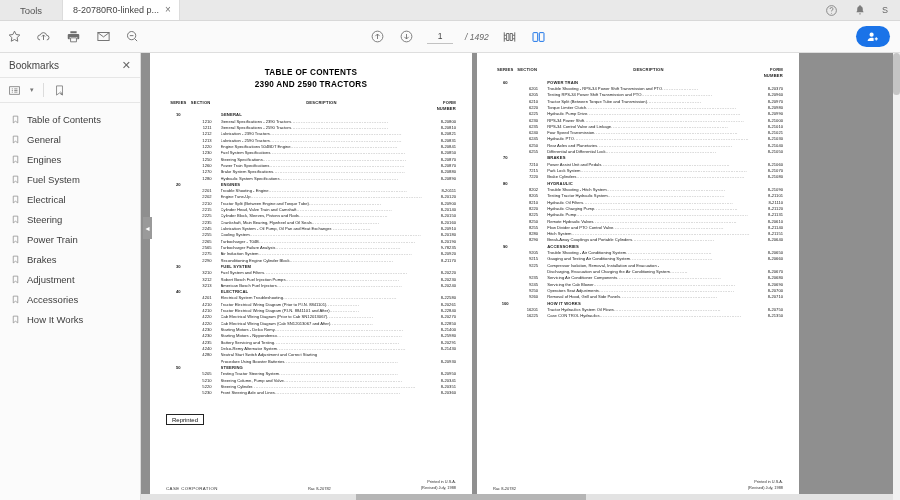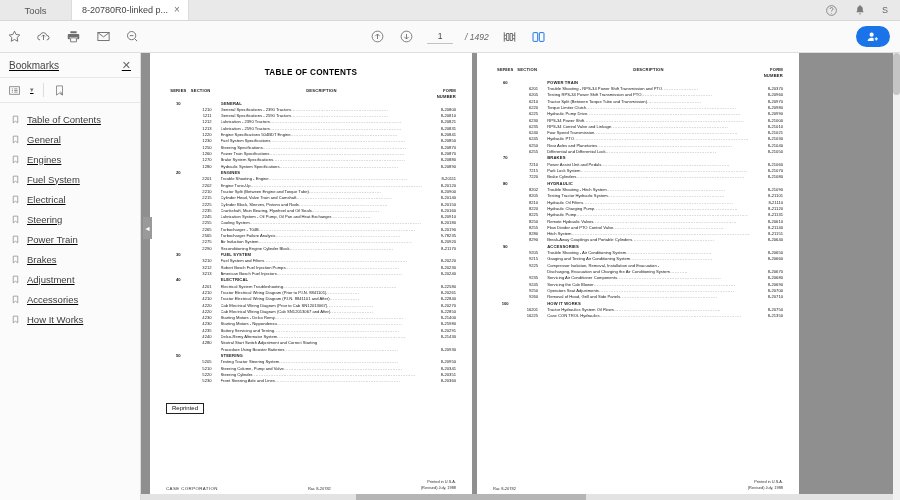--- a/index.html
+++ b/index.html
@@ -13,21 +13,21 @@
 
   #app { position: relative; width: 900px; height: 500px; background: #f1f1f1; }
 
   
   .tabstrip {
     position: absolute; top: 0; left: 0; width: 900px; height: 21px;
     background: #e9e9e9; border-bottom: 1px solid #d8d8d8;
     display: flex; align-items: stretch;
   }
   .tools-tab {
-    width: 71px; display: flex; align-items: center; justify-content: center;
+    width: 62px; display: flex; align-items: center; justify-content: center;
     font-size: 9.5px; color: #555; background: #e9e9e9;
   }
   .doc-tab {
     min-width: 118px; display: flex; align-items: center; gap: 6px;
     padding: 0 7px 0 10px; background: #ffffff;
     border-left: 1px solid #dcdcdc; border-right: 1px solid #dcdcdc;
     font-size: 9px; color: #444;
   }
   .doc-tab .label { white-space: nowrap; overflow: hidden; }
   .tab-close { font-size: 10px; color: #777; line-height: 1; }
@@ -56,21 +56,21 @@
   .pagetotal { font-size: 8.5px; color: #666; font-style: italic; }
   .blue-ic { color: #1a73e8; }
   .add-user-btn {
     background: #1a73e8; border-radius: 11px; height: 21px; width: 34px;
     display: flex; align-items: center; justify-content: center; color: #fff;
   }
 
   
   .sidebar {
     position: absolute; top: 53px; left: 0; width: 141px; height: 447px;
-    background: #fbfbfb; border-right: 1px solid #dcdcdc; text-decoration: underline;
+    background: #fbfbfb; border-right: 1px solid #dcdcdc;
   }
   .sb-head {
     height: 25px; display: flex; align-items: center; padding: 0 9px;
     font-size: 10px; color: #444; border-bottom: 1px solid #e6e6e6;
   }
   .sb-head .x { margin-left: auto; color: #666; font-size: 11px; }
   .sb-tools {
     height: 25px; display: flex; align-items: center; gap: 9px; padding: 0 8px;
     border-bottom: 1px solid #e6e6e6;
   }
@@ -348,20 +348,21 @@
   </div>
 
   <div class="collapse-arrow">◂</div>
 
   <div class="viewer">
     <div class="pages">
 
       <div class="page">
         <div class="doc-title">
           <div>TABLE OF CONTENTS</div>
+          <div>2390 AND 2590 TRACTORS</div>
         </div>
         <table class="toc">
           <tbody>
             <tr class="hdr">
               <td class="c-series">SERIES</td>
               <td class="c-section" style="text-align:left">SECTION</td>
               <td class="c-desc">DESCRIPTION</td>
               <td class="c-form">FORM</td>
             </tr>
             <tr class="hdr">

